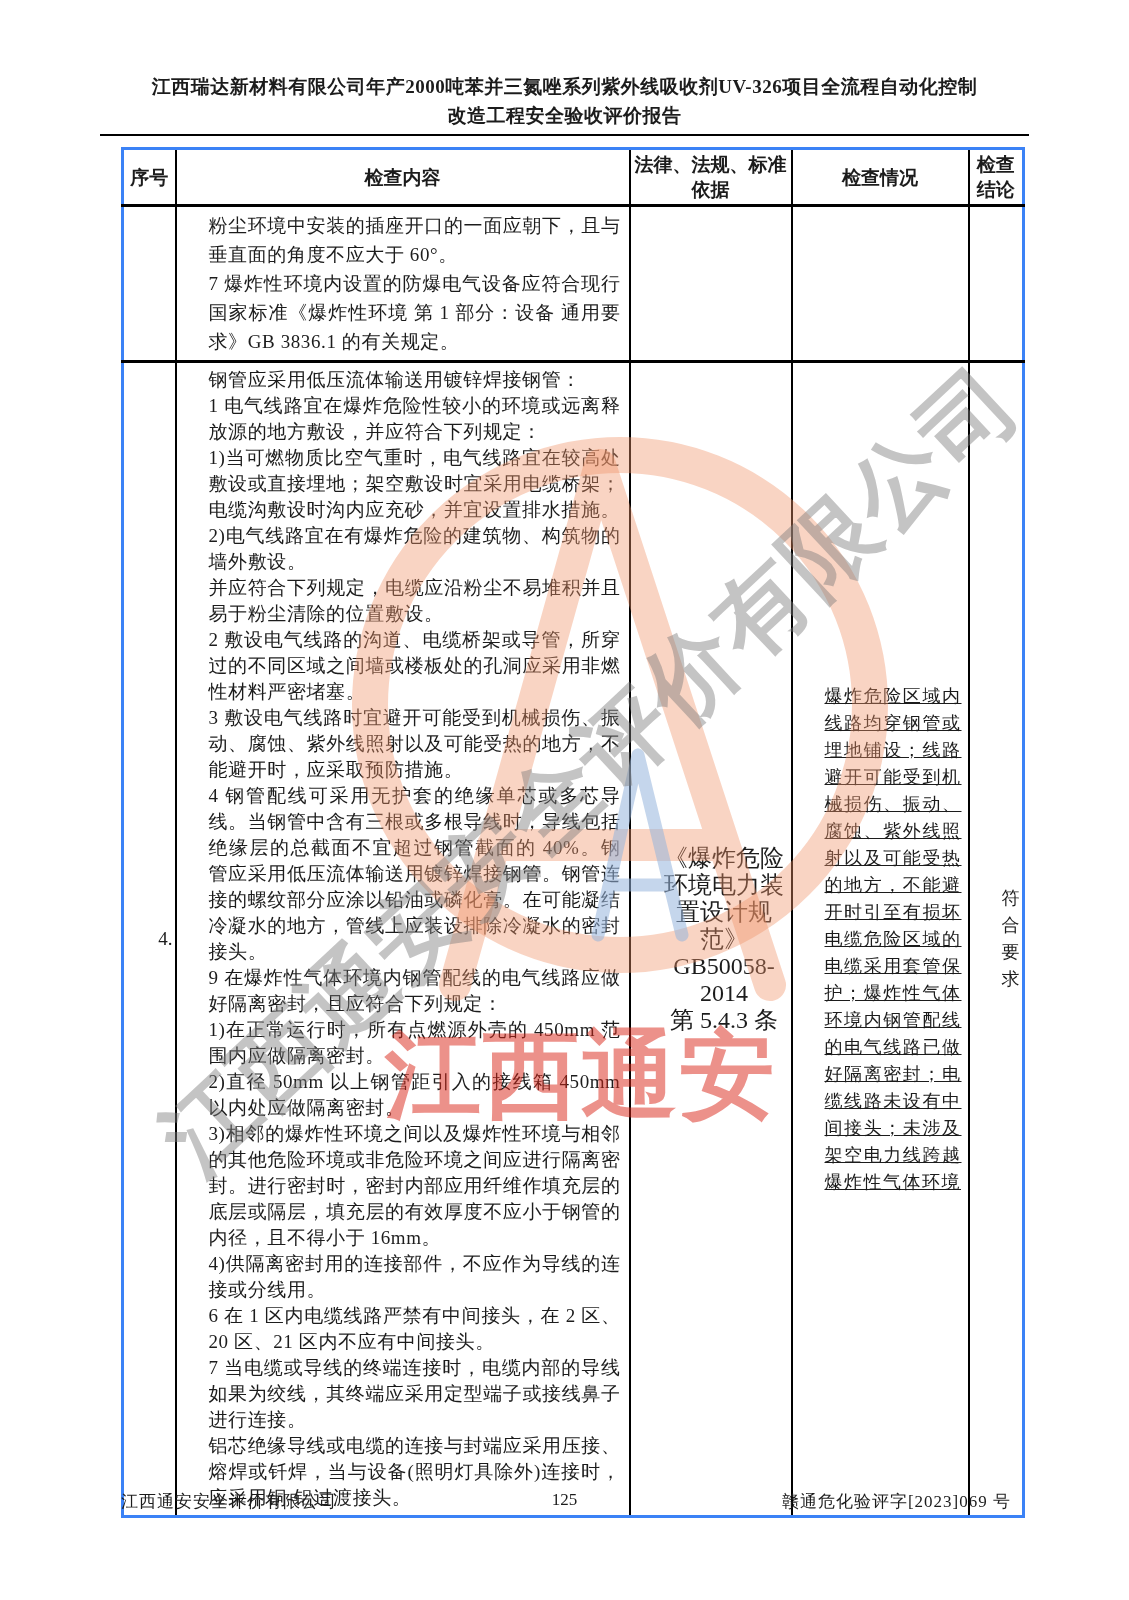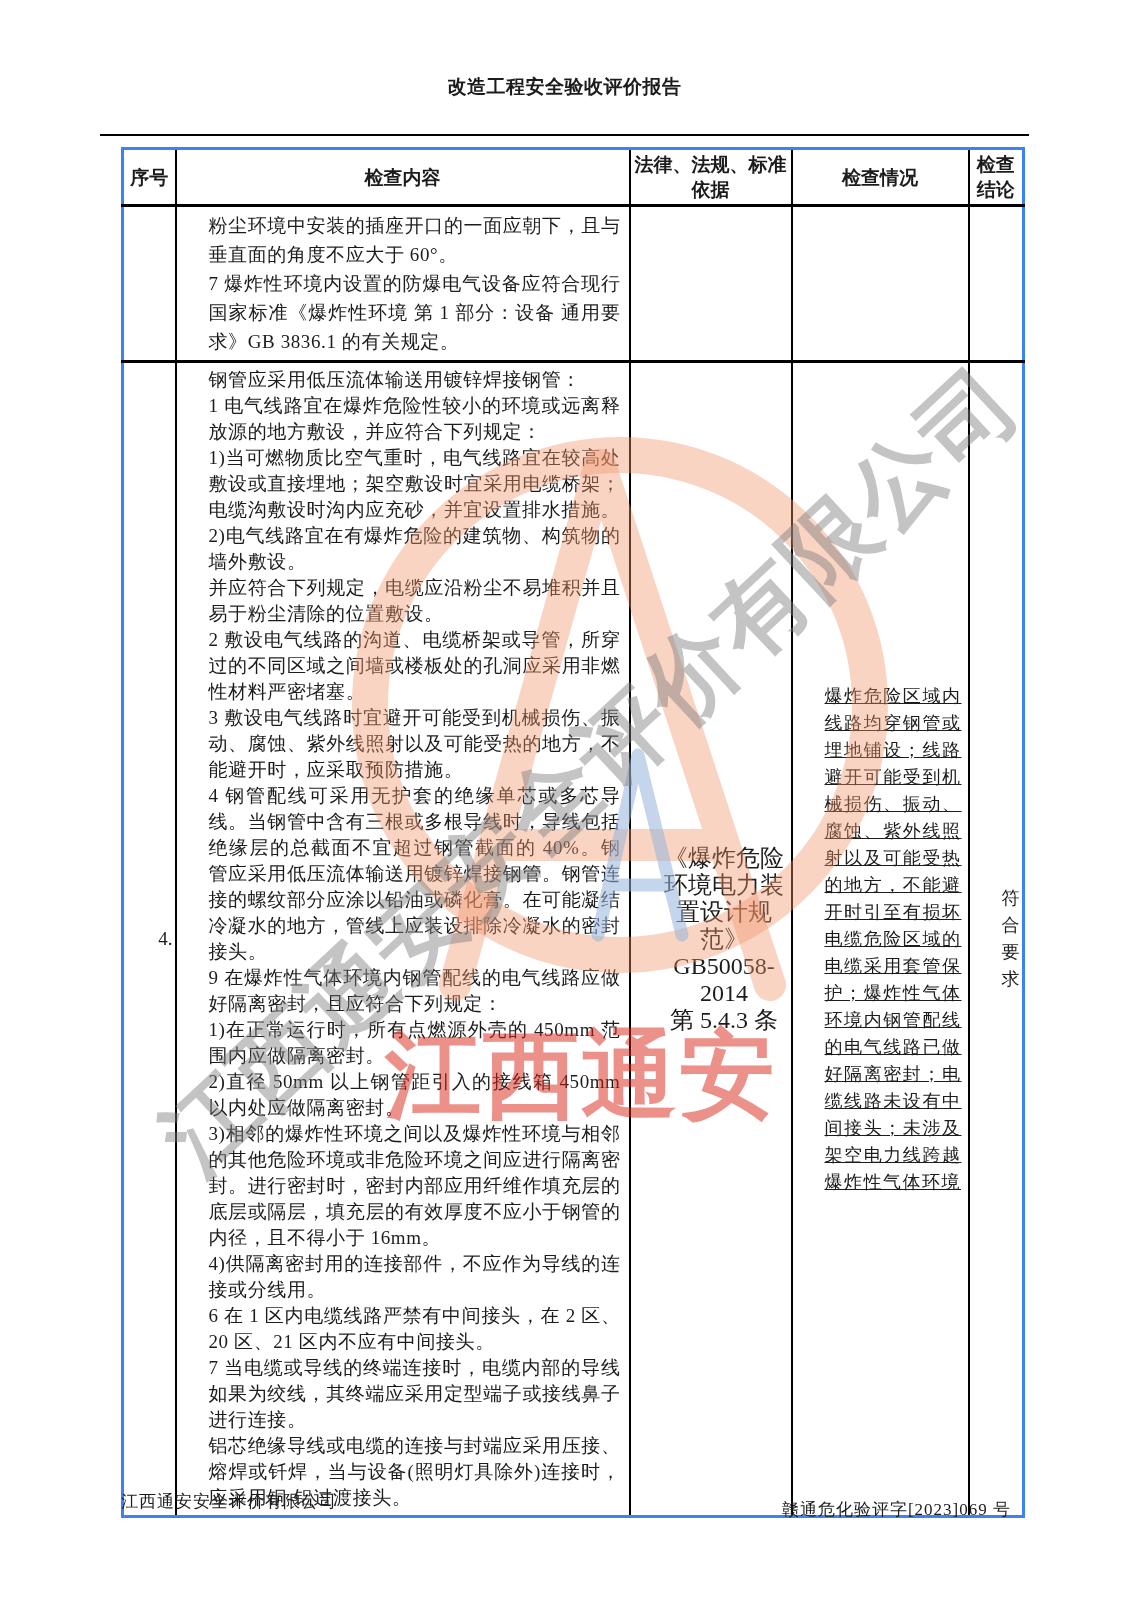--- a/index.html
+++ b/index.html
@@ -49,21 +49,21 @@
   td.basis p { font-size: 24px; line-height: 27px; }
   td.situation { padding: 2px 6px; }
   td.situation p { font-size: 18px; line-height: 27px; text-align: justify; letter-spacing: 1.5px; text-decoration: underline; }
   td.conclusion { padding: 2px 6px; }
   td.conclusion p { font-size: 18px; line-height: 27px; }
 
   
   .doc-footer { position: absolute; top: 1490px; left: 100px; width: 929px; height: 30px; font-size: 17px; }
   .doc-footer .f-left  { position: absolute; left: 21px; top: 0; letter-spacing: 1px; }
   .doc-footer .f-page  { position: absolute; left: 0; right: 0; text-align: center; top: 0; }
-  .doc-footer .f-right { position: absolute; right: 18px; top: 8px; letter-spacing: 1px; }
+  .doc-footer .f-right { position: absolute; right: 18px; top: 0; letter-spacing: 1px; }
 
   
   .wm-layer { position: absolute; inset: 0; pointer-events: none; }
   .wm-seal { position: absolute; left: 330px; top: 390px; }
   .wm-diagonal {
     position: absolute; left: 590px; top: 770px;
     transform: translate(-50%, -50%) rotate(-43deg);
     transform-origin: center center;
     white-space: nowrap;
     font-size: 92px; font-weight: 700;
@@ -79,20 +79,21 @@
     color: rgba(218, 35, 22, 0.5);
     letter-spacing: 2px;
   }
 </style>
 </head>
 <body>
 
 <div class="page">
 
   <div class="doc-header">
+    <div class="h-line">江西瑞达新材料有限公司年产2000吨苯并三氮唑系列紫外线吸收剂UV-326项目全流程自动化控制</div>
     <div class="h-line">改造工程安全验收评价报告</div>
   </div>
   <div class="header-rule"></div>
 
   <table class="checklist">
     <colgroup>
       <col style="width:53px">
         <col style="width:454px">
         <col style="width:162px">
         <col style="width:177px">
@@ -148,20 +149,21 @@
       </td>
       <td class="conclusion">
         <p>符合要求</p>
       </td>
     </tr>
   </tbody>
     </table>
 
   <div class="doc-footer">
     <span class="f-left">江西通安安全评价有限公司</span>
+    <span class="f-page">125</span>
     <span class="f-right">赣通危化验评字[2023]069 号</span>
   </div>
 
   <div class="wm-layer">
     <svg class="wm-seal" width="580" height="640" viewBox="0 0 580 640">
 
       <circle cx="290" cy="315" r="250" fill="none" stroke="rgba(240,148,104,0.40)" stroke-width="36"></circle>
 
       <path d="M 270 75 L 125 595 M 270 75 L 440 595 M 163 455 L 388 455" fill="none" stroke="rgba(240,148,104,0.40)" stroke-width="32" stroke-linecap="round"></path>
 

